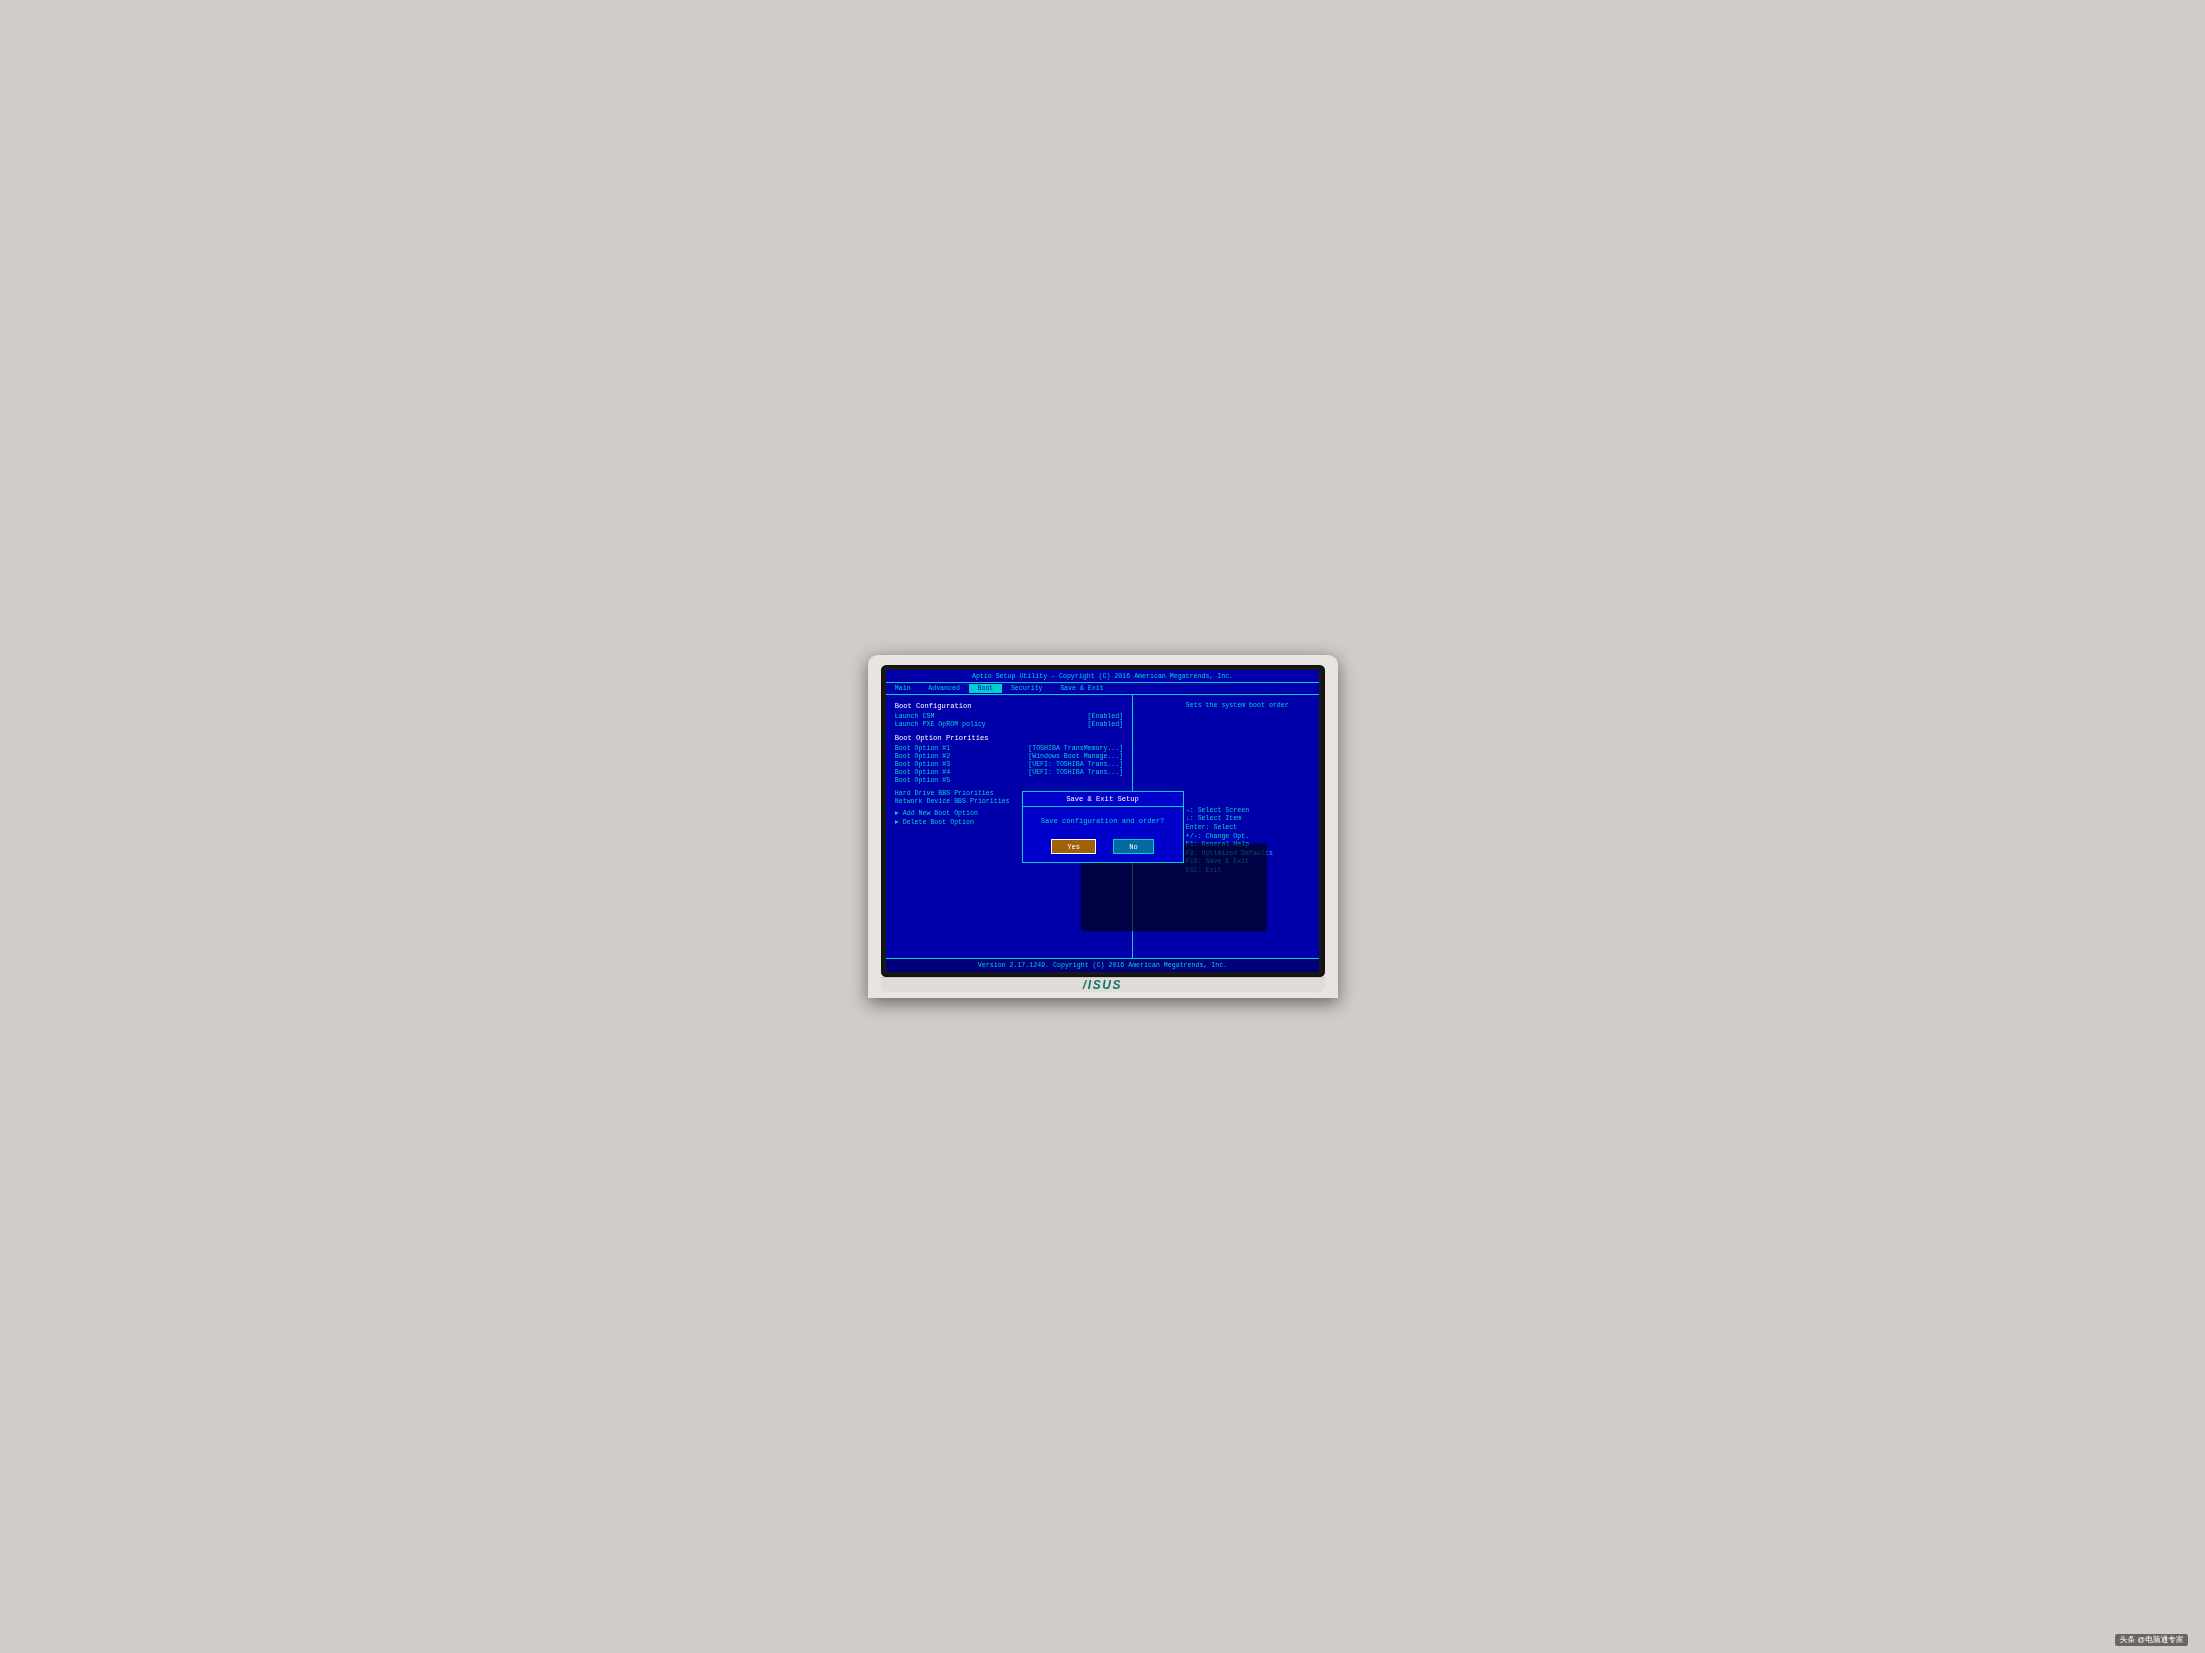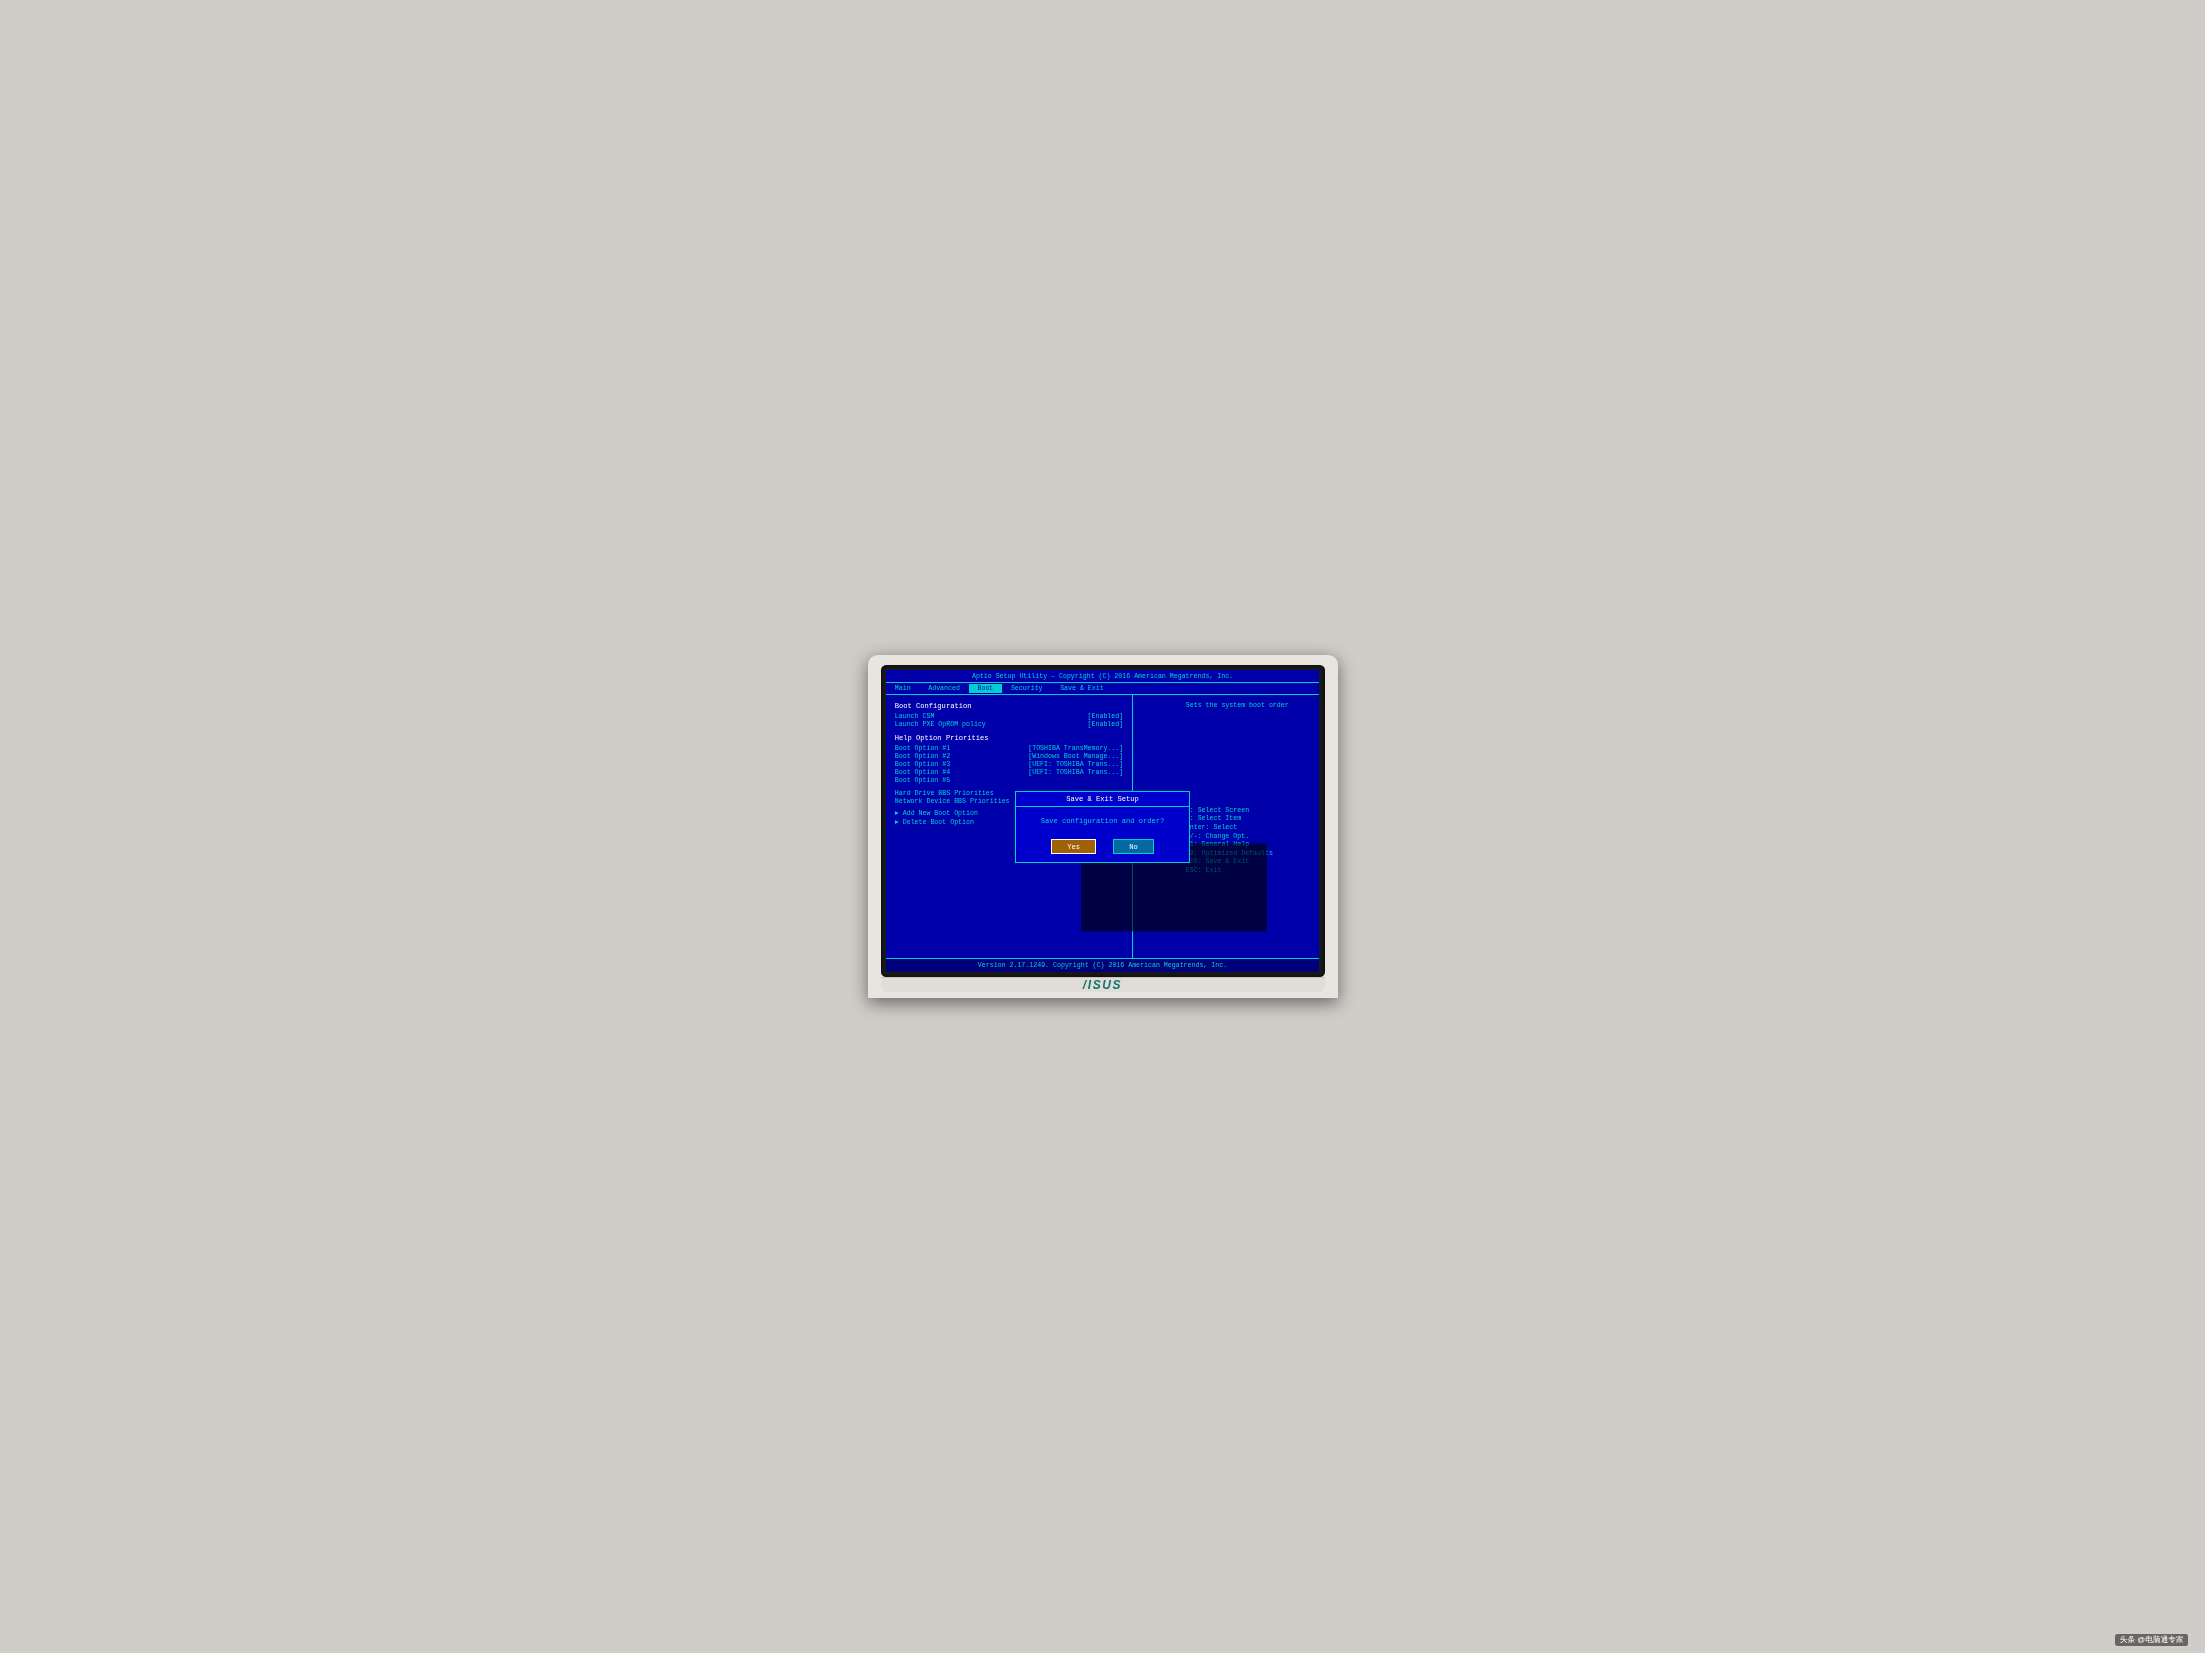--- a/index.html
+++ b/index.html
@@ -158,21 +158,21 @@
       height: 88px;
       top: 50%;
       left: 50%;
       transform: translate(-22px, 16.4px);
     }
 
     .dialog-box {
       position: relative;
       background: #0000cc;
       border: 1.1px solid #00d0d0;
-      width: 175px;
+      width: 162px;
       padding: 0;
       z-index: 10;
     }
 
     .dialog-title {
       background: #0000cc;
       color: #ffffff;
       text-align: center;
       padding: 3.3px;
       font-size: 7.1px;
@@ -266,21 +266,21 @@
           <div class="bios-row">
             <span class="label">Launch CSM</span>
             <span class="value bracket">[Enabled]</span>
           </div>
           <div class="bios-row">
             <span class="label">Launch PXE OpROM policy</span>
             <span class="value bracket">[Enabled]</span>
           </div>
 
           <div class="spacer"></div>
-          <div class="section-title">Help Option Priorities</div>
+          <div class="section-title">Boot Option Priorities</div>
 
           <div class="bios-row">
             <span class="label">Boot Option #1</span>
             <span class="value bracket">[TOSHIBA TransMemory...]</span>
           </div>
           <div class="bios-row">
             <span class="label">Boot Option #2</span>
             <span class="value bracket">[Windows Boot Manage...]</span>
           </div>
           <div class="bios-row">

